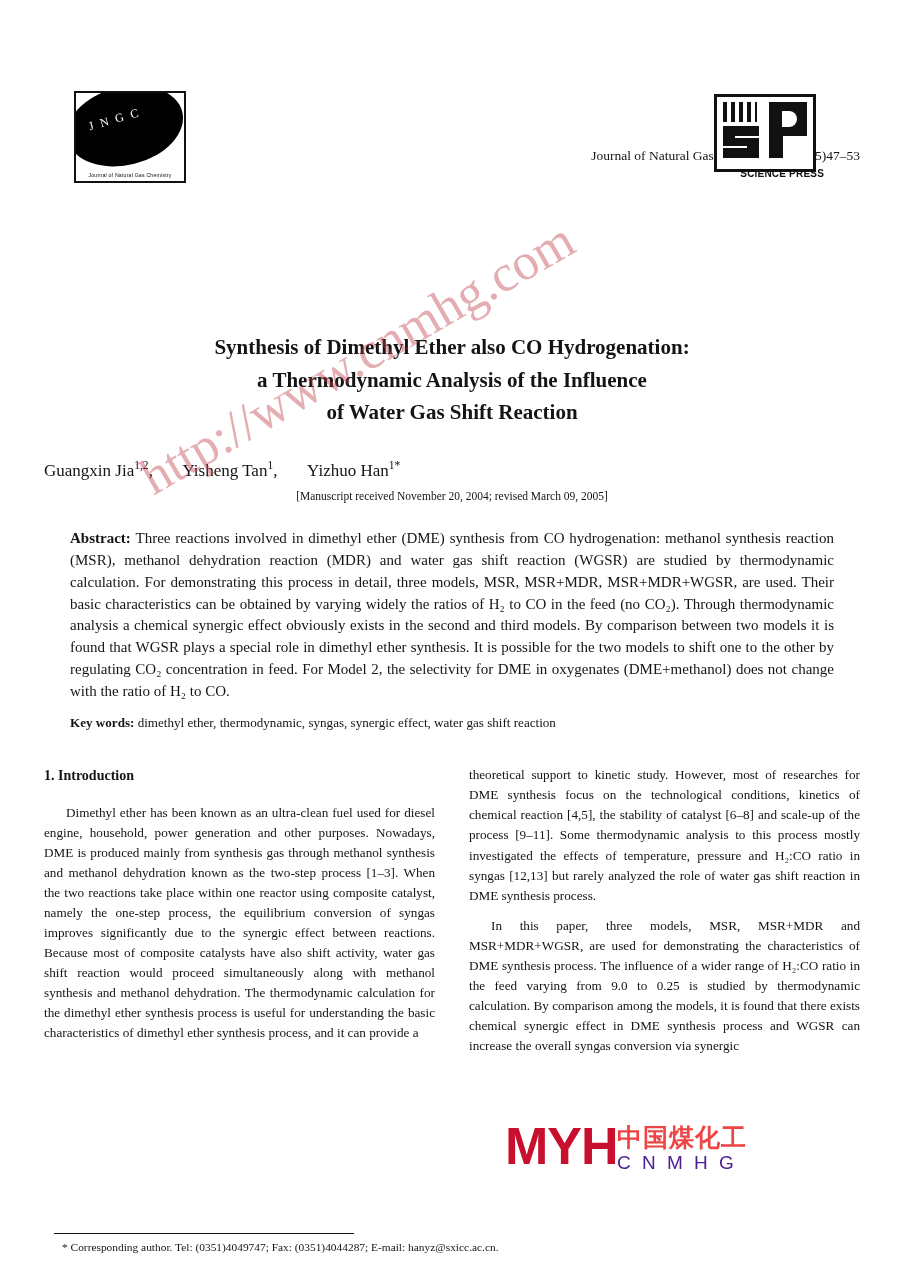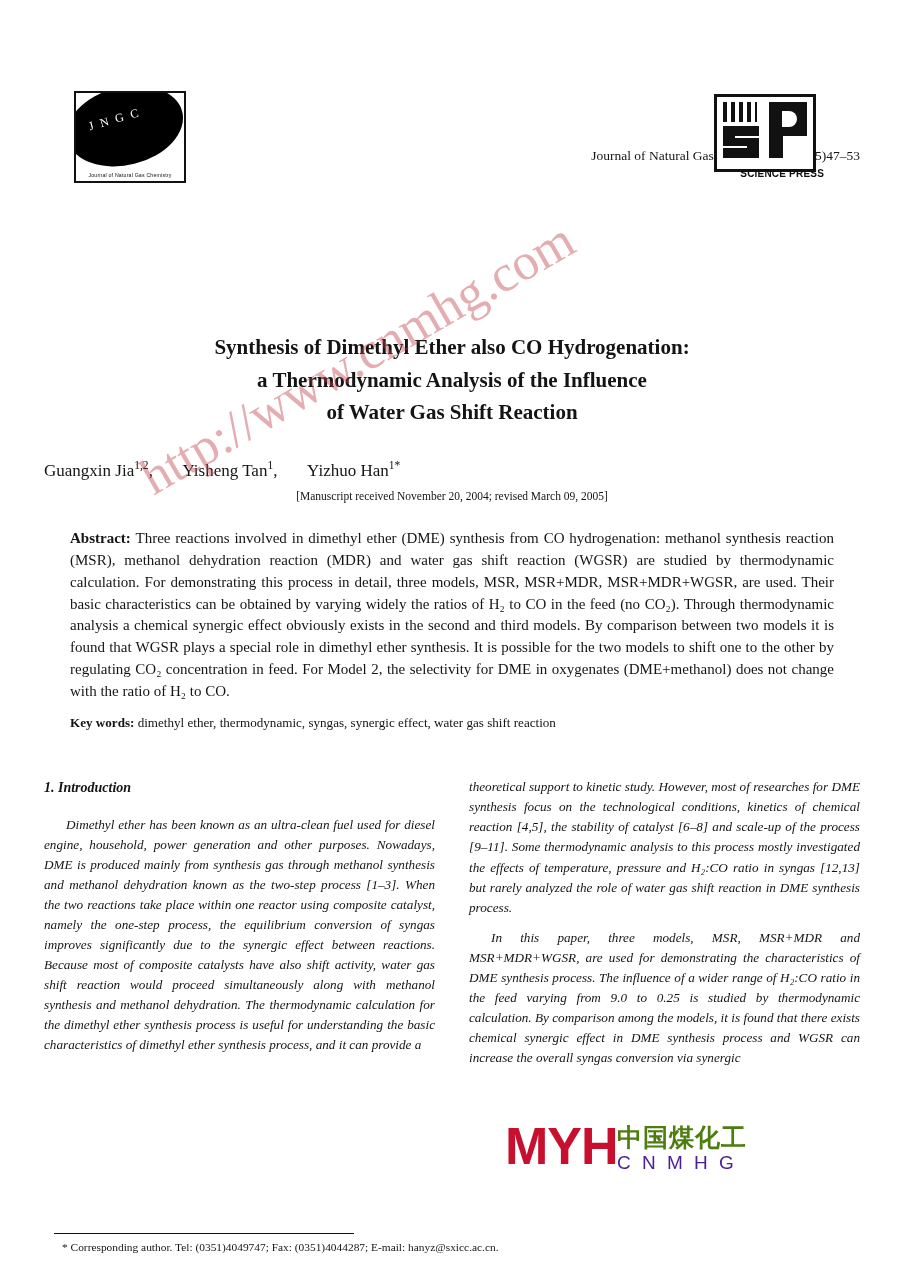--- a/index.html
+++ b/index.html
@@ -182,26 +182,25 @@
   }
   .abstract .lead { font-weight: bold; }
   .keywords {
     margin: 13px 26px 0 26px;
     font-size: 13.1px;
   }
   .keywords .lead { font-weight: bold; }
 
   
   .body-cols {
-    margin-top: 46px;
+    margin-top: 34px;
     display: flex;
     gap: 34px;
     font-size: 13.2px;
     line-height: 1.52;
-    font-style: italic;
   }
   .col { width: 391px; text-align: justify; }
   .sec-head {
     font-weight: bold;
     font-size: 14px;
     margin-bottom: 16px;
   }
   .col p { margin: 0 0 0 0; text-indent: 22px; }
   .col p + p { margin-top: 10px; }
   .col.right p:first-child { text-indent: 0; }
@@ -267,21 +266,21 @@
     letter-spacing: 3px;
     color: #4c1d95;
   }
   .wm-cnhg-zh {
     position: absolute;
     left: 112px;
     top: 1px;
     font-family: Liberation Serif, serif;
     font-size: 25px;
     letter-spacing: 1px;
-    color: #4d7c0f;
+    color: #ef4444;
     font-weight: bold;
   }
 </style>
 </head>
 <body>
 
 <div class="page">
   <div class="inner">
 
     <div class="header">

